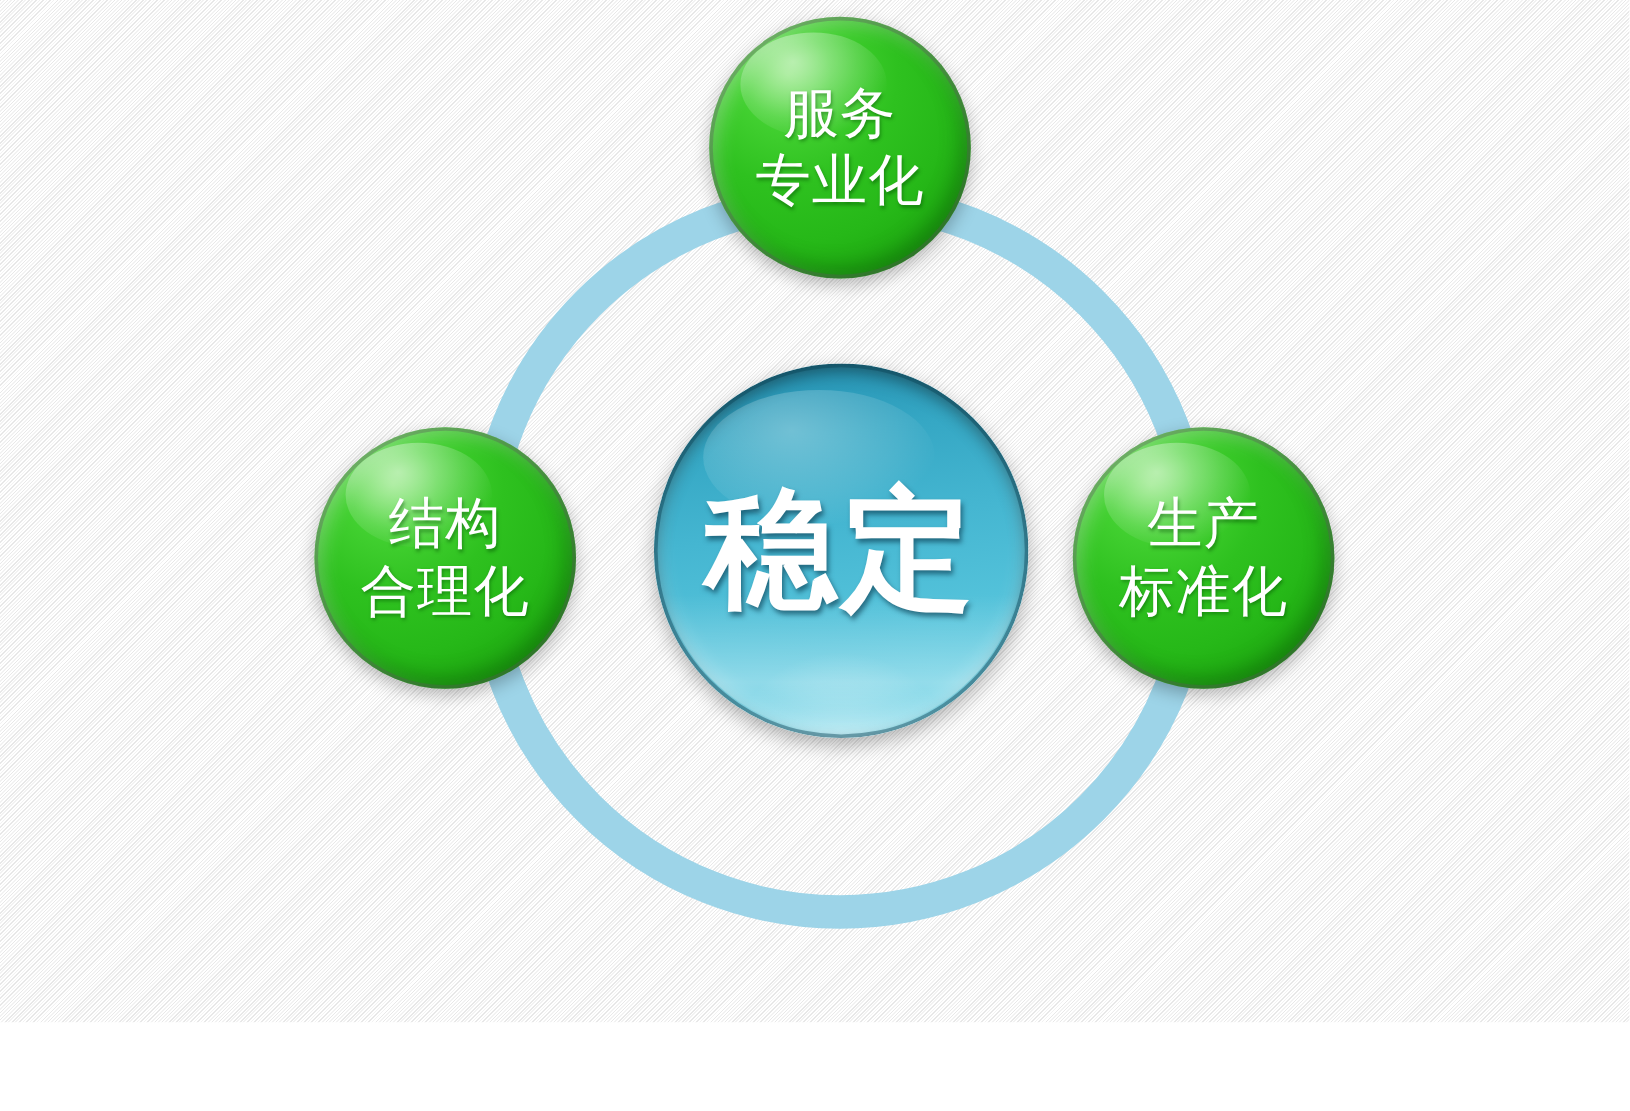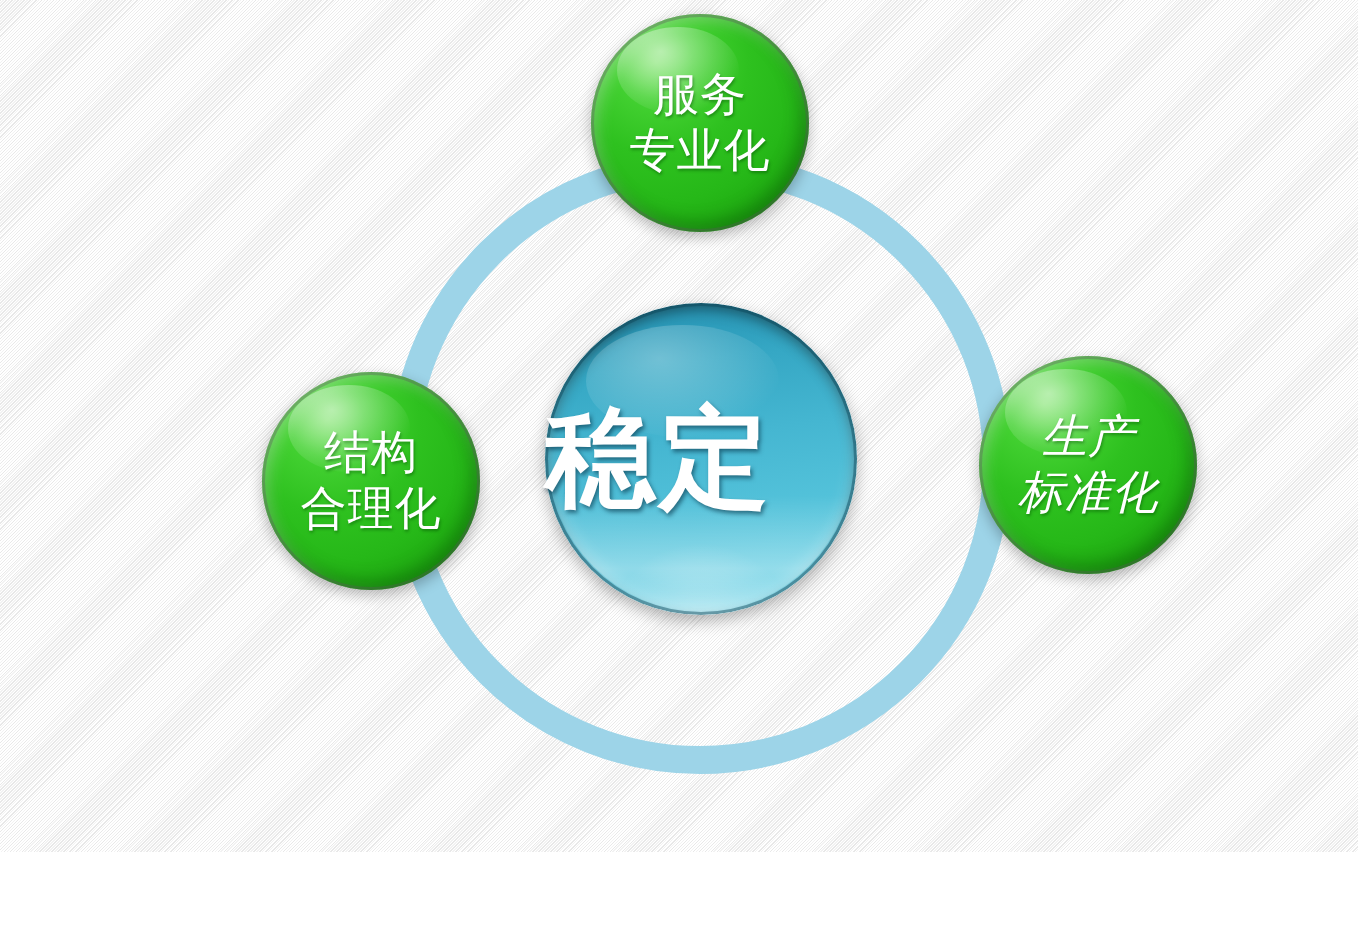--- a/index.html
+++ b/index.html
@@ -51,20 +51,21 @@
     background:
       radial-gradient(circle at 50% 108%, rgba(255,255,255,0.55) 0%, rgba(255,255,255,0.0) 26%),
       linear-gradient(172deg, #1a7e9c 0%, #2895b5 7%, #35a7c4 22%, #45b6d1 44%, #53c2da 66%, #62cde2 86%, #76d7e9 100%);
     box-shadow:
       inset 0 0 0 3px rgba(10,70,90,0.45),
       inset 0 6px 14px rgba(0,0,0,0.45),
       inset 0 -10px 18px rgba(255,255,255,0.30),
       0 6px 16px rgba(0,0,0,0.30);
     display: flex;
     align-items: center;
+    justify-content: center;
   }
   .center-node::before {
     content: "";
     position: absolute;
     left: 4px; top: 4px; right: 4px; bottom: 4px;
     border-radius: 50%;
     background:
       linear-gradient(180deg, rgba(255,255,255,0.0) 0%, rgba(255,255,255,0.0) 62%, rgba(255,255,255,0.32) 86%, rgba(255,255,255,0.05) 100%);
     pointer-events: none;
   }
@@ -124,23 +125,23 @@
     color: #ffffff;
     font-family: "Liberation Serif", "DejaVu Serif", serif;
     font-size: 46px;
     line-height: 1.22;
     letter-spacing: 1px;
     text-shadow: 1px 2px 3px rgba(0,70,0,0.45);
     white-space: pre-line;
   }
 
   .node-top    { left: 591px; top: 14px;  }
-  .node-right  { left: 979px; top: 356px; font-style: italic; }
+  .node-right  { left: 894px; top: 356px; }
   .node-bottom { left: 591px; top: 691px; }
-  .node-left   { left: 262px; top: 372px; }
+  .node-left   { left: 262px; top: 356px; }
 </style>
 </head>
 <body>
 
 <div id="stage">
 
   <div class="ring"></div>
 
   <div class="node node-top">
     <span class="node-label">服务

